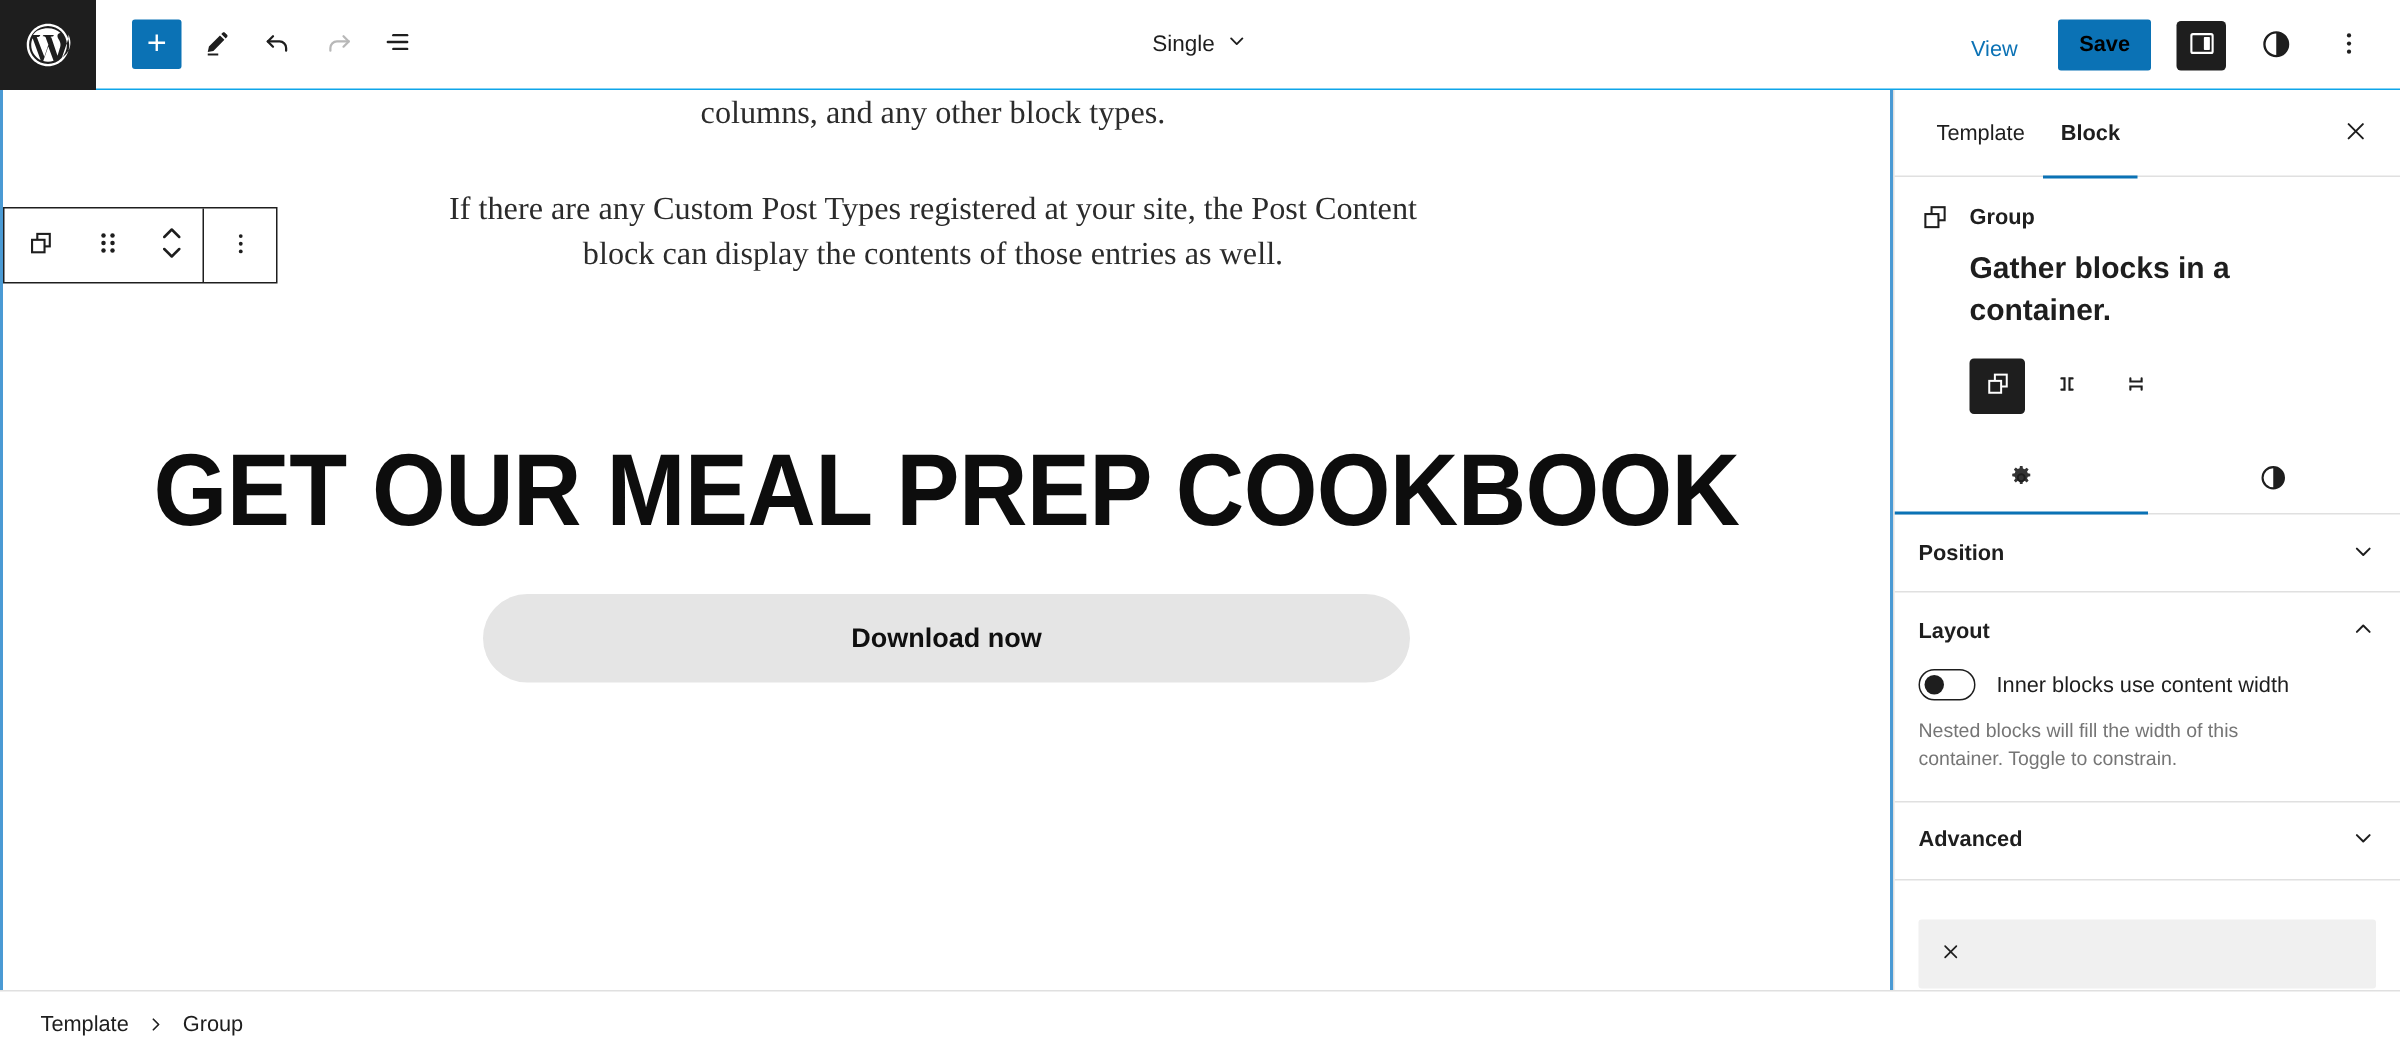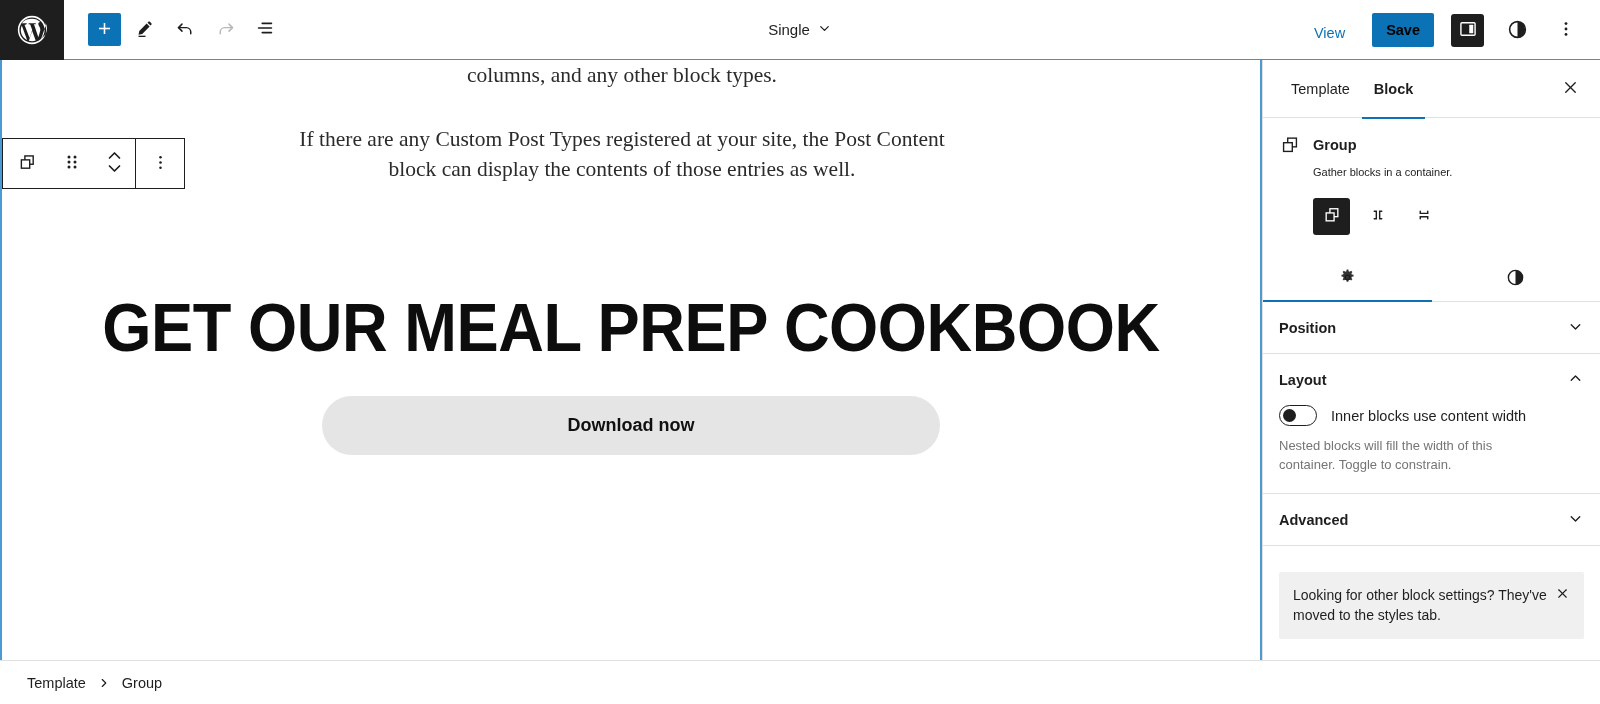--- a/index.html
+++ b/index.html
@@ -257,21 +257,21 @@
   }
   .sb-blockcard-row {
     display: flex; align-items: center; gap: 12px;
   }
   .sb-blockcard-icon { color: #1e1e1e; display: flex; }
   .sb-blockcard-title {
     font-size: 14.5px; font-weight: bold; color: #1e1e1e;
   }
   .sb-blockcard-desc {
     margin-top: 9px; margin-left: 34px;
-    font-size: 11px; color: #1e1e1e; line-height: 1.4;
+    font-size: 20px; color: #1e1e1e; line-height: 1.4; font-weight: bold;
   }
 
   .variation-row {
     display: flex; align-items: center; gap: 9px;
     margin: 18px 0 0 34px;
   }
   .var-btn {
     width: 37px; height: 37px;
     display: flex; align-items: center; justify-content: center;
     background: transparent; border: none; border-radius: 3px;
@@ -660,21 +660,20 @@
             <span class="panel-title">Advanced</span>
             <span>
               <svg width="17" height="17" viewBox="0 0 24 24" fill="none" stroke="#1e1e1e" stroke-width="1.9" stroke-linecap="round" stroke-linejoin="round">
                 <polyline points="6 9.5 12 15.5 18 9.5"></polyline>
               </svg>
             </span>
           </button>
         </div>
 
         <div class="notice">
-          <div class="notice-text">Looking for other block settings? They've moved to the styles tab.</div>
           <button class="notice-close" title="Dismiss">
             <span>
               <svg width="15" height="15" viewBox="0 0 24 24" fill="none" stroke="currentColor" stroke-width="1.8" stroke-linecap="round">
                 <line x1="6" y1="6" x2="18" y2="18"></line>
                   <line x1="18" y1="6" x2="6" y2="18"></line>
               </svg>
             </span>
           </button>
         </div>
 

